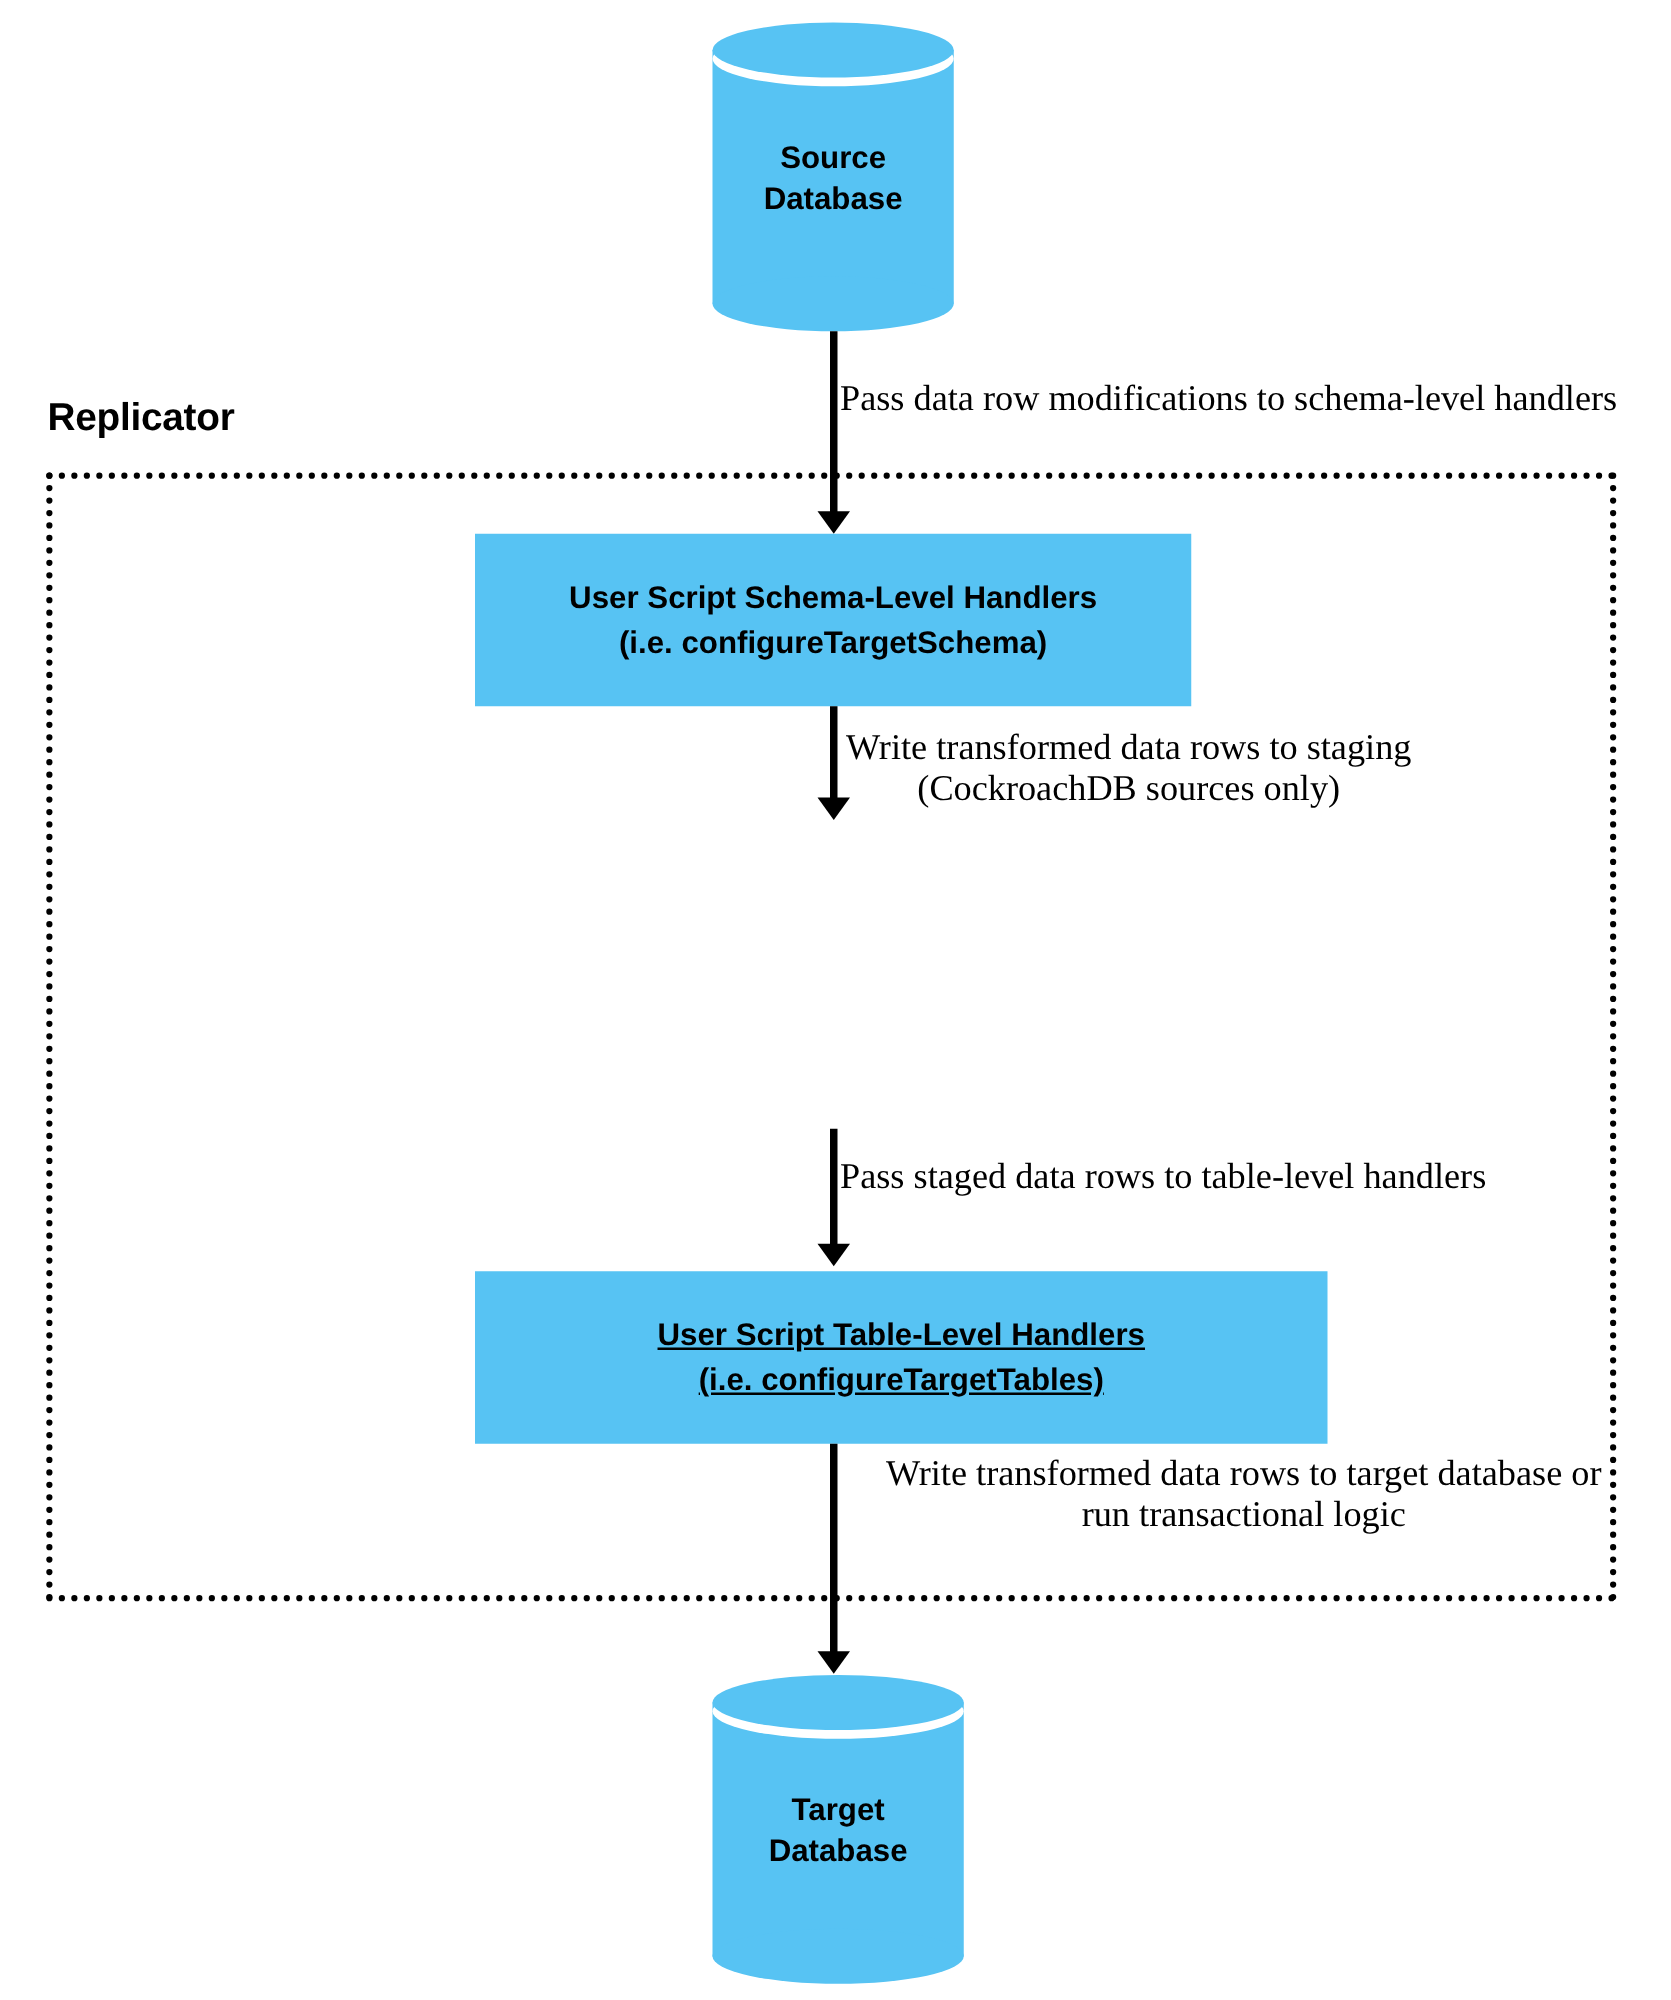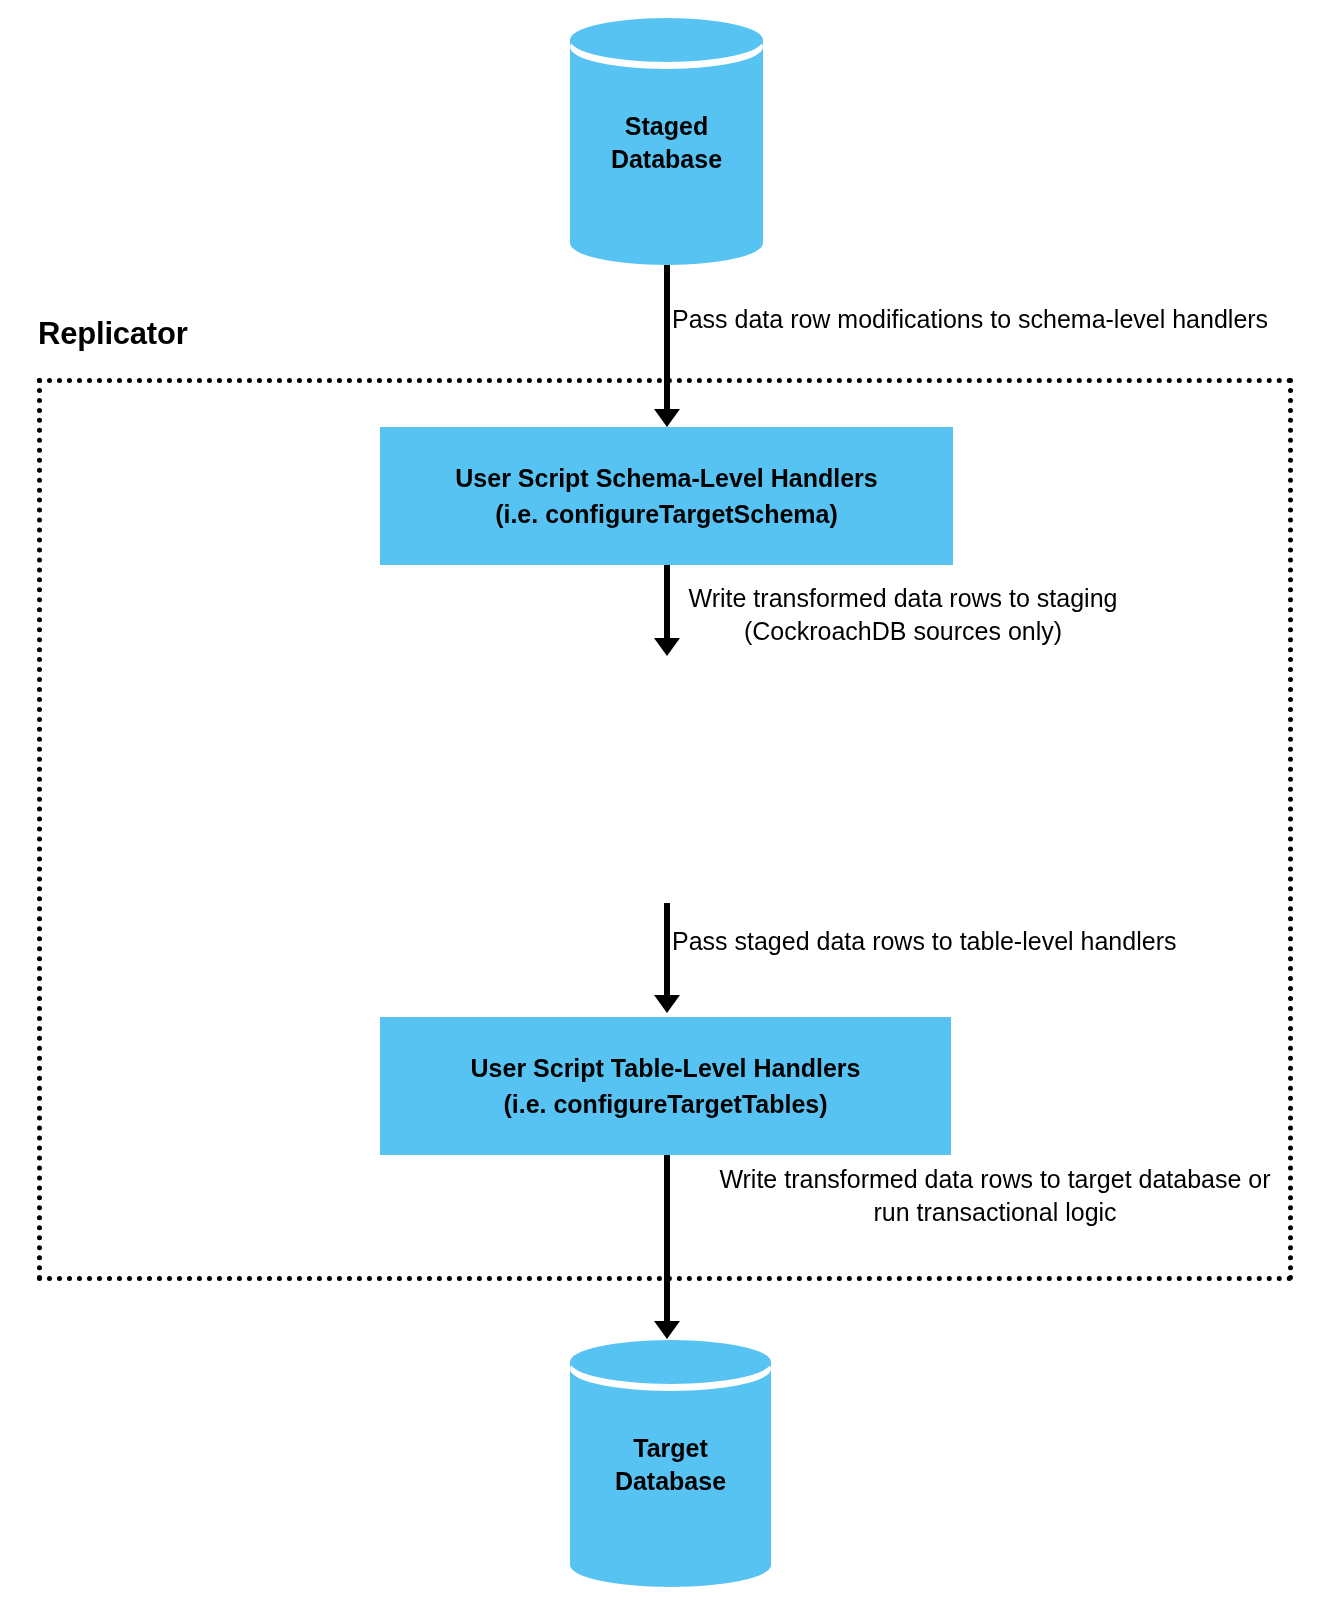--- a/index.html
+++ b/index.html
@@ -109,43 +109,44 @@
     width: 0;
     height: 0;
     border-left: 13px solid transparent;
     border-right: 13px solid transparent;
     border-top: 18px solid #000000;
   }
 
   
   .edge-label {
     position: absolute;
-    font-size: 25px;
+    font-size: 29px;
     line-height: 33px;
     white-space: nowrap;
+    font-family: Liberation Serif, serif;
   }
   .edge-label.center {
     text-align: center;
     transform: translateX(-50%);
   }
   .edge-label.left {
     text-align: left;
   }
 </style>
 </head>
 <body>
 
 <div id="canvas">
 
   <div class="cylinder" style="left:570px; top:18px; width:193px; height:247px;">
     <div class="cyl-body"></div>
     <div class="cyl-bottom"></div>
     <div class="cyl-top"></div>
     <div class="cyl-label" style="top:92px;">
-      <div>Staged</div>
+      <div>Source</div>
       <div>Database</div>
     </div>
   </div>
 
   <div class="arrow" style="left:664px; top:265px; height:145px;"></div>
   <div class="edge-label left" style="left:672px; top:303px;">
     <div>Pass data row modifications to schema-level handlers</div>
   </div>
 
   <div class="replicator-label">Replicator</div>
@@ -163,21 +164,21 @@
     <div>Write transformed data rows to staging</div>
     <div>(CockroachDB sources only)</div>
   </div>
 
 
   <div class="arrow" style="left:664px; top:903px; height:93px;"></div>
   <div class="edge-label left" style="left:672px; top:925px;">
     <div>Pass staged data rows to table-level handlers</div>
   </div>
 
-  <div class="proc-box" style="left:380px; top:1017px; width:571px; height:138px;">
+  <div class="proc-box" style="left:380px; top:1017px; width:682px; height:138px;text-decoration:underline;">
     <div>
       <div>User Script Table-Level Handlers</div>
       <div>(i.e. configureTargetTables)</div>
     </div>
   </div>
 
   <div class="arrow" style="left:664px; top:1155px; height:167px;"></div>
   <div class="edge-label center" style="left:963px; top:1163px;margin-left:32px;">
     <div>Write transformed data rows to target database or</div>
     <div>run transactional logic</div>

